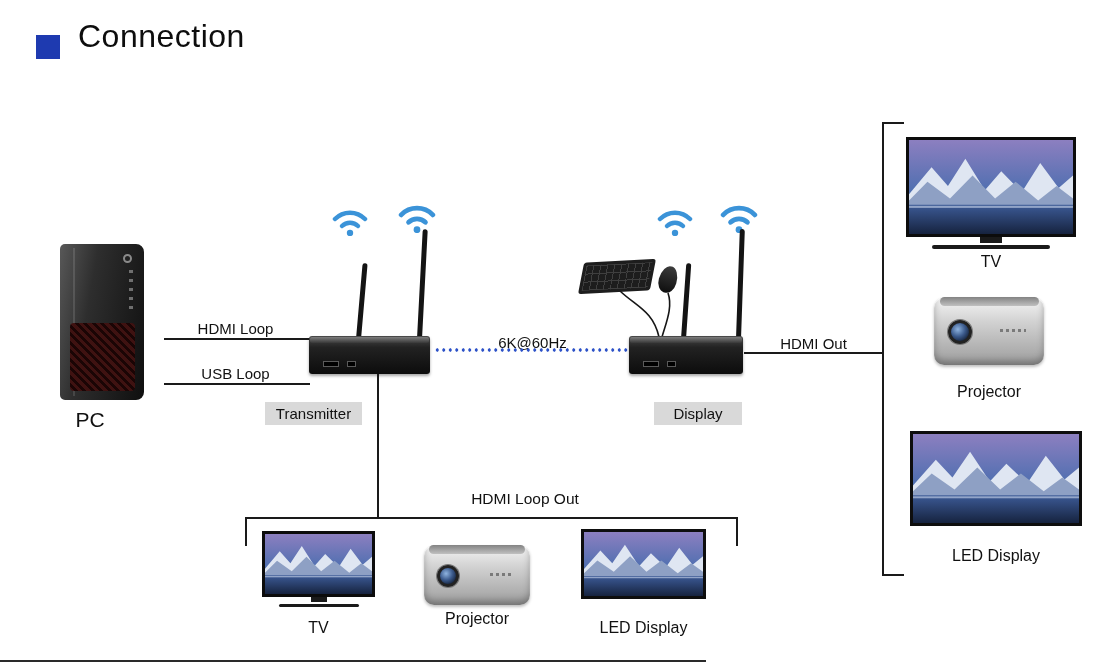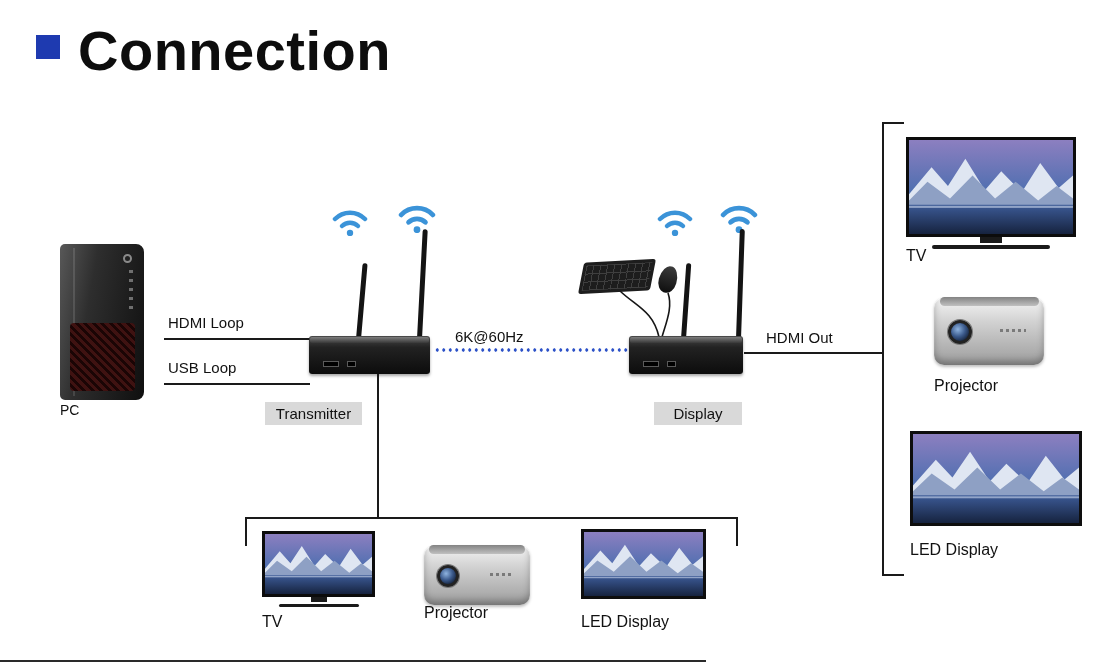--- a/index.html
+++ b/index.html
@@ -1,22 +1,22 @@
 <!DOCTYPE html>
 <html style="--accent: #1e3ab0; --wifi: #3b93d8; --link: #2d52c8;"><head>
 <meta charset="utf-8">
 <style>
   * { margin:0; padding:0; box-sizing:border-box; }
   body { font-family:"Liberation Sans", sans-serif; background:#fff; }
   .canvas { position:relative; width:1109px; height:664px; background:#fff; color:#111; overflow:hidden; }
   .abs { position:absolute; }
-  .label { position:absolute; text-align:left; font-size:15px; color:#111; }
+  .label { position:absolute; text-align:center; font-size:15px; color:#111;margin-top:6px; }
   .line { position:absolute; background:#1a1a1a; }
   .badge { position:absolute; background:#d9d9d9; color:#111; font-size:15px; text-align:center; height:23px; line-height:23px; }
-  .title { position:absolute; font-size:56px; font-weight:700; color:#0d0d0d; letter-spacing:0.5px; }
+  .title { position:absolute; font-size:32px; font-weight:400; color:#0d0d0d; letter-spacing:0.5px; }
   .marker { position:absolute; background:var(--accent,#1e3ab0); }
 
   .wifi { position:absolute; color:var(--wifi,#3b93d8); }
   .antenna { position:absolute; background:#141414; border-radius:3px; transform-origin:50% 100%; }
   .device { position:absolute; background:linear-gradient(180deg,#4a4a4a 0%,#222 30%,#0c0c0c 100%); border-radius:3px; box-shadow:0 2px 3px rgba(0,0,0,.35); }
   .device::before { content:""; position:absolute; left:1px; right:1px; top:1px; height:6px; background:linear-gradient(180deg,#7d7d7d,#383838); border-radius:2px; }
   .port { position:absolute; background:#000; border:1px solid #5a5a5a; }
 
   .dotted { position:absolute; height:4px; background-image:radial-gradient(circle, var(--link,#2d52c8) 1.6px, transparent 1.8px); background-size:6.5px 4px; background-repeat:repeat-x; }
 
@@ -75,21 +75,21 @@
   <div class="title" style="left:78px;top:18px">Connection</div>
 
   <div class="abs" style="left:52px;top:244px;width:100px;height:160px">
     <div class="pc-body" style="left:8px;top:0;width:84px;height:156px">
       <div class="pc-edge"></div>
       <div class="pc-power"></div>
       <div class="pc-slots"></div>
       <div class="pc-grille"></div>
     </div>
   </div>
-  <div class="label" style="left:60px;top:402px;width:100px;font-size:14px">PC</div>
+  <div class="label" style="left:40px;top:402px;width:100px;font-size:21px">PC</div>
 
   <div class="label" style="left:168px;top:314px;width:135px">HDMI Loop</div>
   <div class="line" style="left:164px;top:338px;width:146px;height:2px"></div>
   <div class="label" style="left:168px;top:359px;width:135px">USB Loop</div>
   <div class="line" style="left:164px;top:383px;width:146px;height:2px"></div>
 
   <svg class="wifi" style="left:332px;top:206px" width="36" height="30" viewBox="0 0 36 30">
     <path d="M3 13 A 21 21 0 0 1 33 13" fill="none" stroke="currentColor" stroke-width="4.5" stroke-linecap="round"></path>
     <path d="M10 20 A 11.5 11.5 0 0 1 26 20" fill="none" stroke="currentColor" stroke-width="4.5" stroke-linecap="round"></path>
     <circle cx="18" cy="27" r="3.2" fill="currentColor"></circle>
@@ -161,20 +161,21 @@
   <div class="label" style="left:934px;top:377px;width:110px;font-size:16px">Projector</div>
 
   <div class="led-frame" style="left:910px;top:431px;width:172px;height:95px">
     <svg class="scene">
         <use href="#scene" width="100%" height="100%"></use>
       </svg>
   </div>
   <div class="label" style="left:910px;top:541px;width:172px;font-size:16px">LED Display</div>
 
   <div class="line" style="left:377px;top:374px;width:2px;height:145px"></div>
+  <div class="label" style="left:420px;top:484px;width:210px;font-size:15.5px">HDMI Loop Out</div>
   <div class="line" style="left:245px;top:517px;width:493px;height:2px"></div>
   <div class="line" style="left:245px;top:517px;width:2px;height:29px"></div>
   <div class="line" style="left:736px;top:517px;width:2px;height:29px"></div>
 
   <div class="abs" style="left:262px;top:531px;width:113px">
     <div class="tv-screen" style="height:66px">
       <svg class="scene">
           <use href="#scene" width="100%" height="100%"></use>
         </svg>
     </div>

